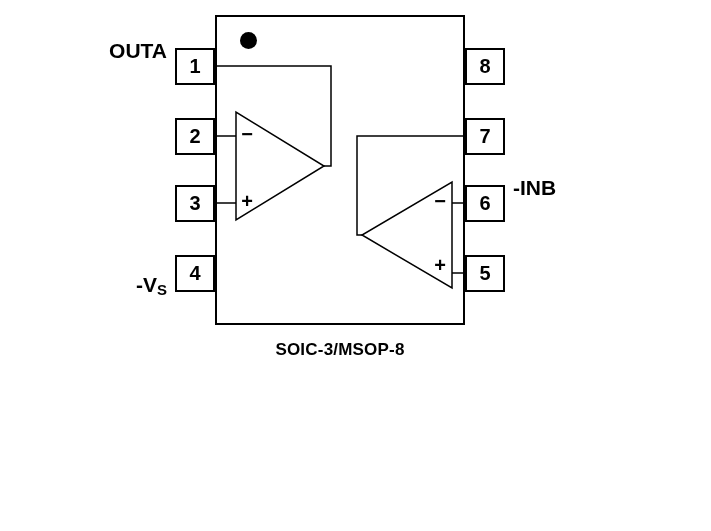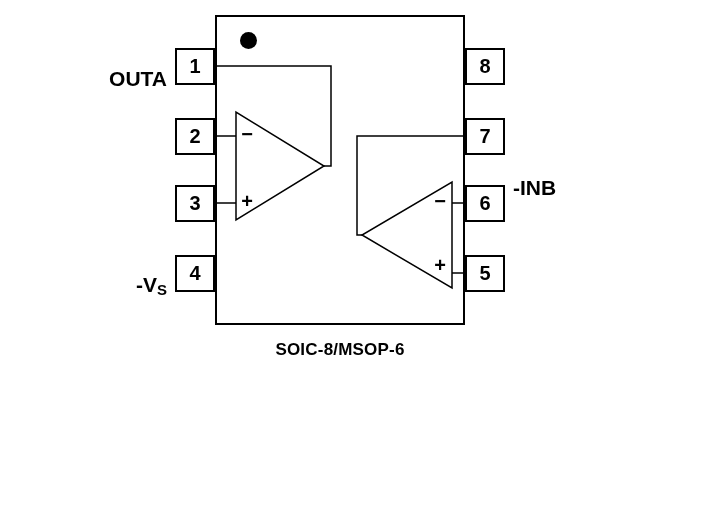--- a/index.html
+++ b/index.html
@@ -96,21 +96,21 @@
     <line x1="452" y1="273" x2="465" y2="273" stroke="#000000" stroke-width="1.5"></line>
   </svg>
 
   <div class="pin1-dot"></div>
 
   <span class="sign" style="left:247px; top:134px">−</span>
   <span class="sign" style="left:247px; top:201px">+</span>
   <span class="sign" style="left:440px; top:201px">−</span>
   <span class="sign" style="left:440px; top:265px">+</span>
 
-  <div class="label label-left" style="top:60px">
+  <div class="label label-left" style="top:32px">
     <span>OUTA</span><span class="sub"></span>
   </div>
   <div class="label label-left" style="top:266px">
     <span>-V</span><span class="sub">S</span>
   </div>
 
   <div class="pinbox pinbox-left" style="top:48px">
     <span>1</span>
   </div>
   <div class="pinbox pinbox-left" style="top:118px">
@@ -133,15 +133,15 @@
     <span>6</span>
   </div>
   <div class="pinbox pinbox-right" style="top:255px">
     <span>5</span>
   </div>
 
   <div class="label label-right" style="top:169px">
     <span>-INB</span><span class="sub"></span>
   </div>
 
-  <div class="caption">SOIC-8/MSOP-6</div>
+  <div class="caption">SOIC-3/MSOP-8</div>
 
 </div>
 
 </body></html>

